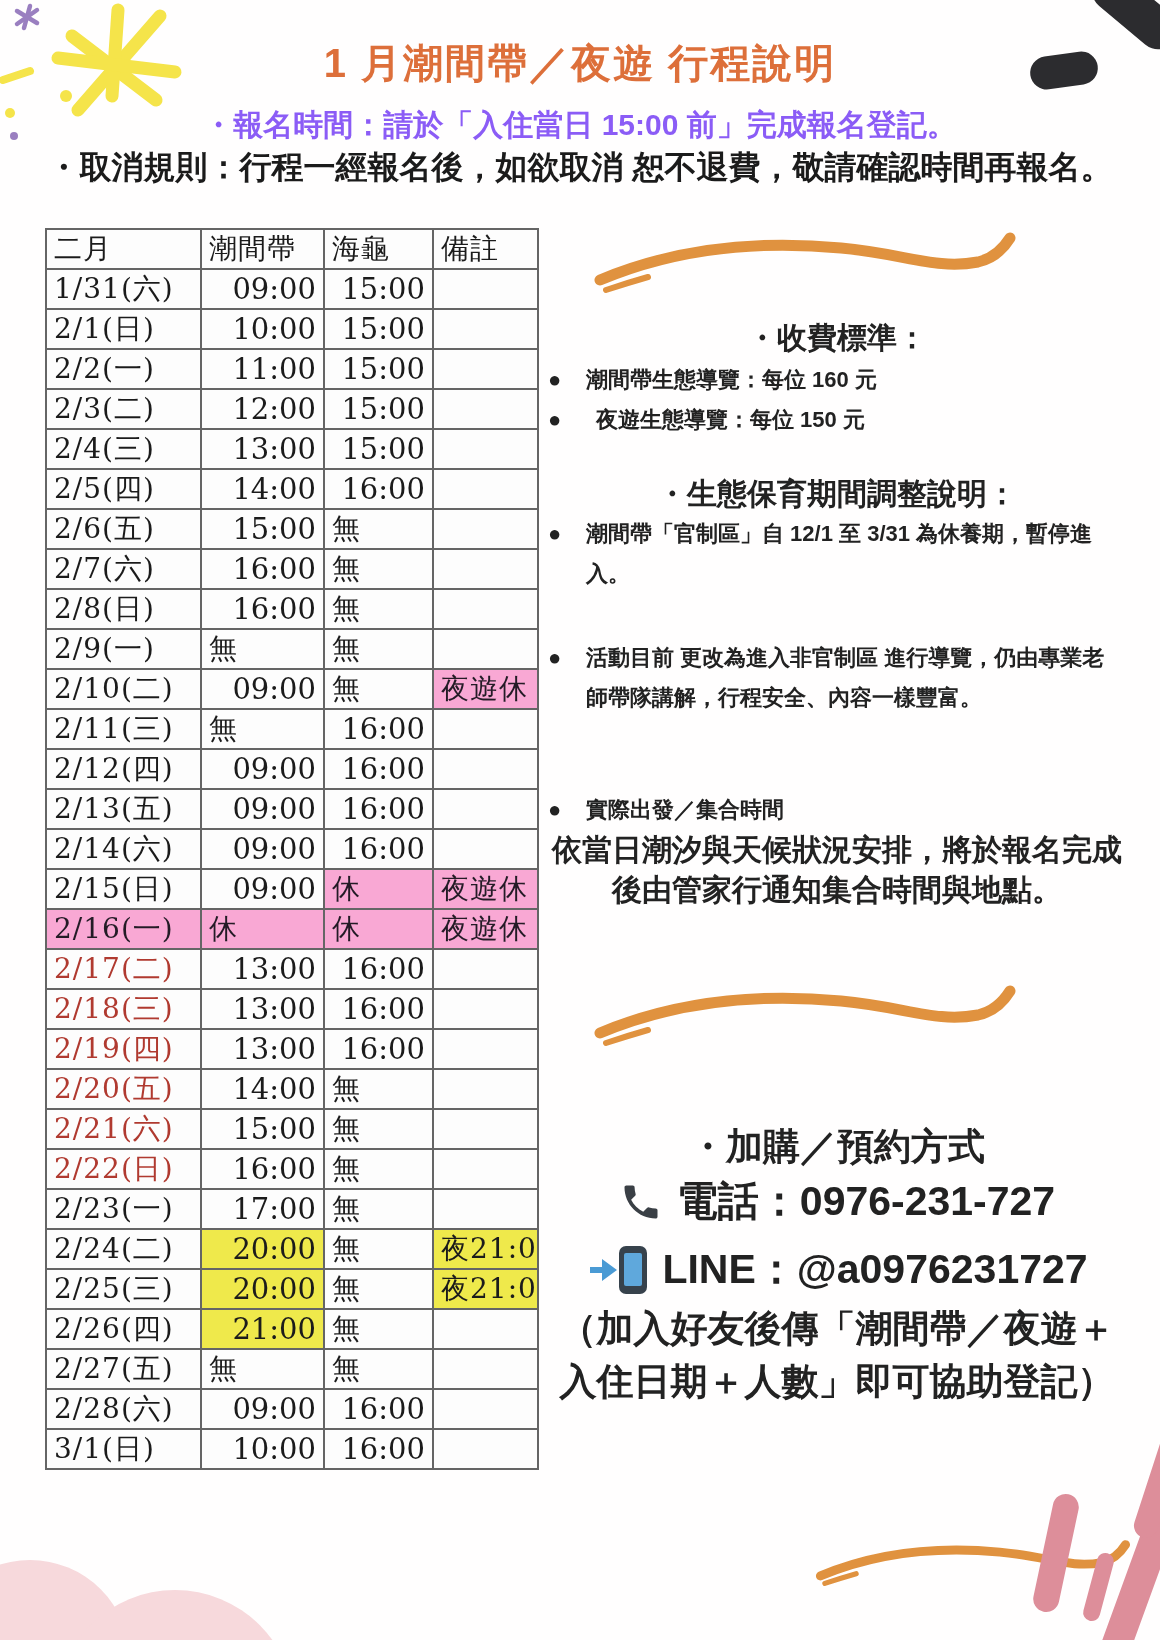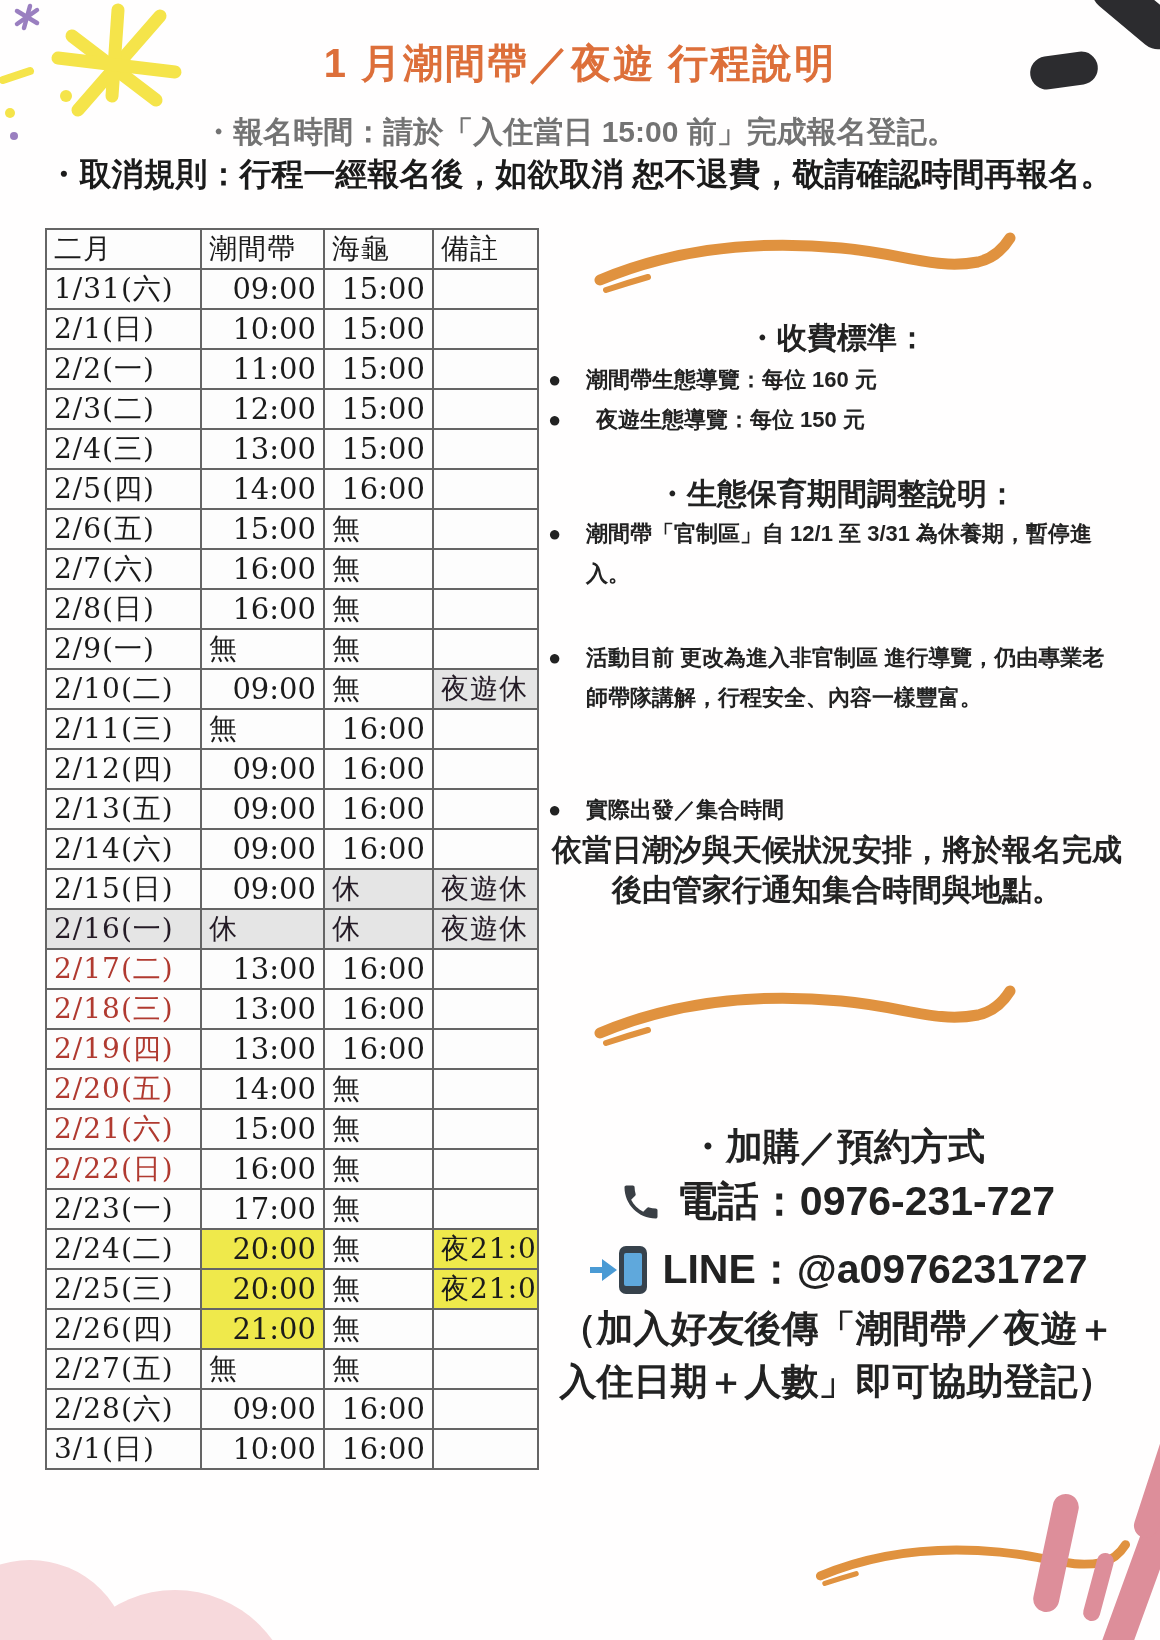--- a/index.html
+++ b/index.html
@@ -6,37 +6,37 @@
   html,body { background:#ffffff; }
   .page {
     position:relative; width:1160px; height:1640px;
     background:#fffefe; overflow:hidden;
     font-family:"Liberation Sans", sans-serif; color:#1e1e1e;
   }
 
   
   .header { position:absolute; left:0; top:36px; width:1160px; text-align:center; }
   .title  { font-size:40px; font-weight:bold; color:#DD6F3A; letter-spacing:2px; }
-  .signup { margin-top:21px; font-size:30px; font-weight:bold; color:#737373; }
+  .signup { margin-top:14px; font-size:30px; font-weight:bold; color:#8b5cf6; }
   .cancel {  font-size:32px; font-weight:bold; color:#1b1b1b; }
 
   
   .schedule {
     position:absolute; left:45px; top:228px; width:492px;
     border-collapse:collapse; table-layout:fixed;
     font-family:"DejaVu Serif", serif; color:#1b1b1b;
   }
   .schedule th, .schedule td {
     border:2px solid #656565; height:39.4px; padding:0 7px;
     font-size:28px; overflow:hidden; white-space:nowrap;
     background:#fdfdfd; font-weight:normal; text-align:left;
     letter-spacing:1px;
   }
   .schedule td.time { text-align:right; font-size:29px; letter-spacing:0; }
-  .schedule td.bg-pink   { background:#e5e5e5; color:#241b26; }
+  .schedule td.bg-pink   { background:#f9a8d4; color:#241b26; }
   .schedule td.bg-yellow { background:#EFE94B; }
   .schedule td.date-red  { color:#B03A30; }
 
   
   .panel { position:absolute; left:548px; top:0; width:578px; height:1640px; font-weight:bold; color:#222; }
   .sec { position:absolute; left:0; width:578px; }
   .center { text-align:center; }
   .sec-title { font-size:30px; }
   .bullet-row { display:flex; align-items:flex-start; }
   .bullet { flex:0 0 38px; font-size:22px; line-height:40px; }

